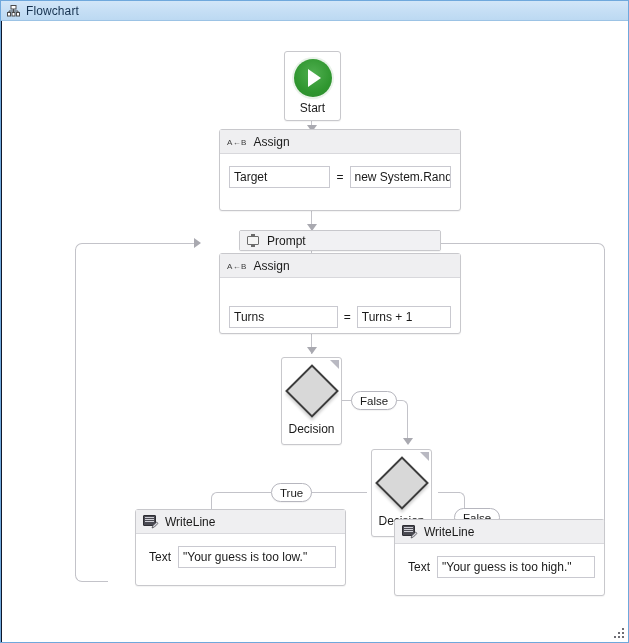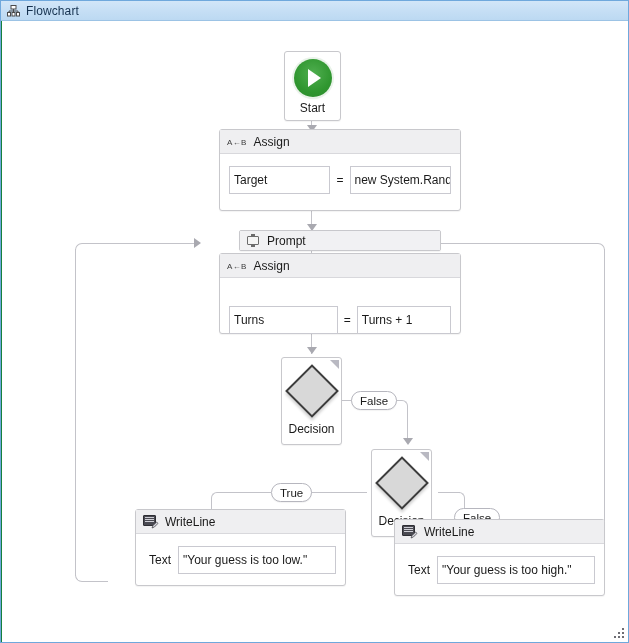--- a/index.html
+++ b/index.html
@@ -11,21 +11,21 @@
     font-size:12px;
     color:#1a1a1a;
     overflow:hidden;
   }
 
   
   #app{
     position:absolute;left:0;top:0;width:629px;height:643px;
     box-sizing:border-box;
     border:1px solid #6fa8dc;
-    background:#15803d;
+    background:#0f172a;
   }
 
   
   #titlebar{
     position:absolute;left:0;top:0;width:627px;height:20px;
     box-sizing:border-box;
     background:linear-gradient(to bottom,#d2e6f8 0%,#c6dff5 50%,#bcd9f2 100%);
     border-bottom:1px solid #9cc3e5;
     display:flex;align-items:center;
     padding-left:6px;
@@ -59,21 +59,21 @@
     border-bottom:1px solid #d8d8dc;
     display:flex;align-items:center;
     padding-left:7px;
     font-size:12px;color:#1a1a1a;
   }
   .node-hdr .lbl{margin-left:7px;}
   .node-body{padding:8px 9px;display:flex;align-items:center;}
 
   .tbox{
     box-sizing:border-box;
-    height:28px;
+    height:22px;
     border:1px solid #c9c9d0;
     background:#ffffff;
     display:flex;align-items:center;
     padding:0 4px;
     font-size:12px;color:#1a1a1a;
     white-space:nowrap;overflow:hidden;
   }
   .eq{margin:0 6px;font-size:12px;color:#1a1a1a;}
   .flbl{font-size:12px;color:#1a1a1a;margin-right:7px;}
 

